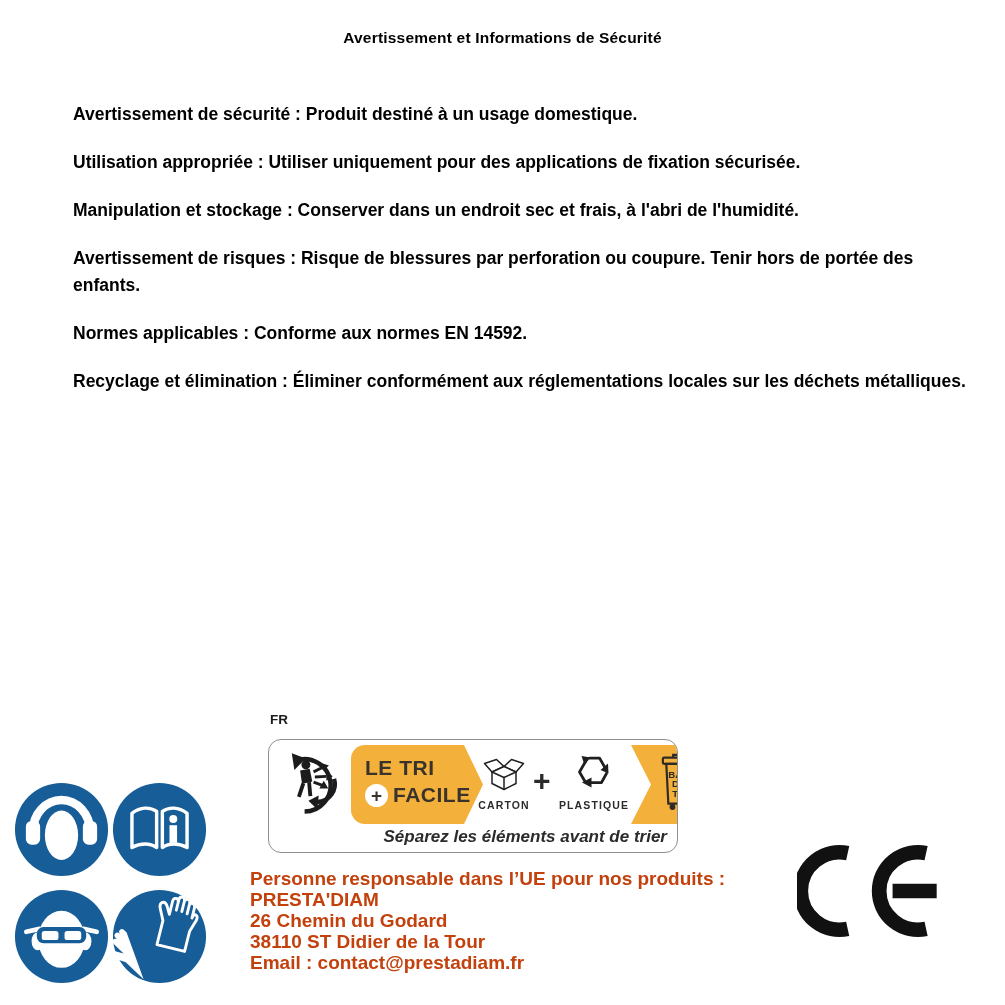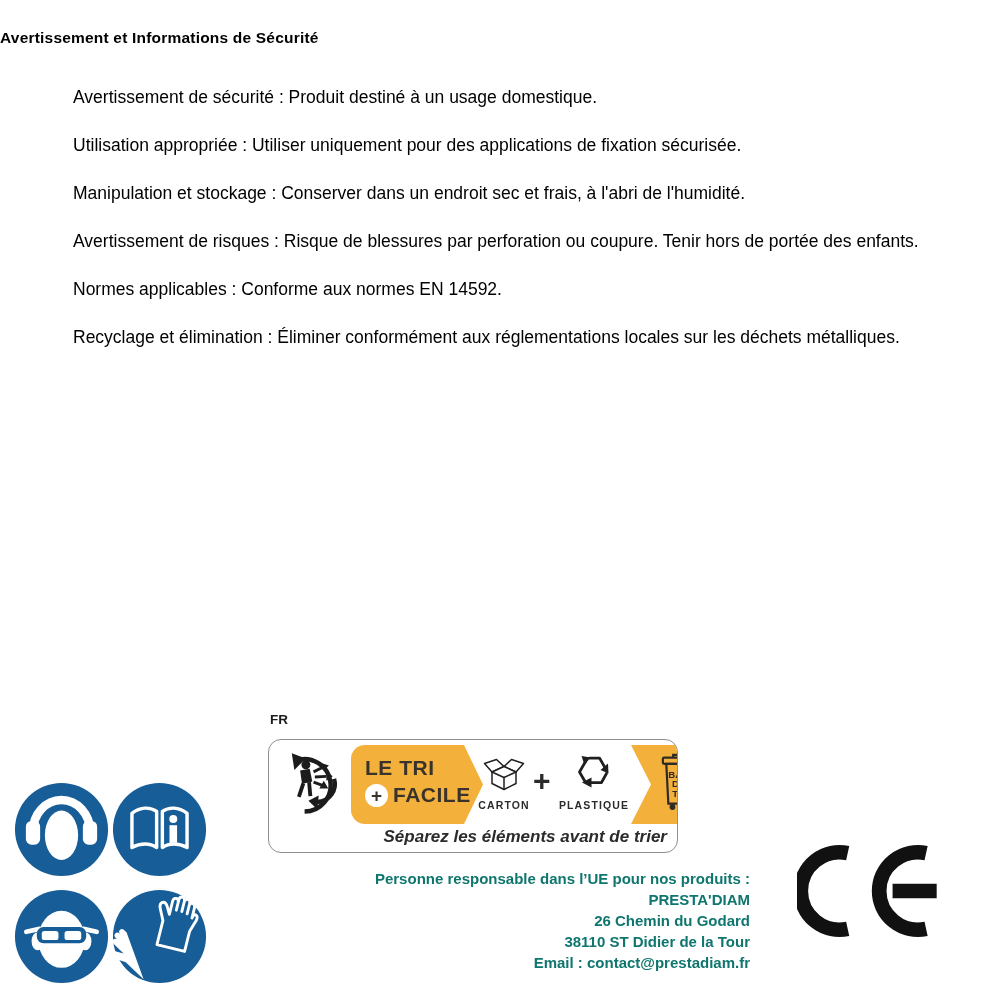--- a/index.html
+++ b/index.html
@@ -1,21 +1,21 @@
 <!DOCTYPE html>
 <html><head>
 <meta charset="utf-8">
 <style>
   html,body{margin:0;padding:0;background:#ffffff;}
   .page{position:relative;width:1005px;height:1005px;background:#ffffff;overflow:hidden;
         font-family:"Liberation Sans", sans-serif;color:#000;}
   .abs{position:absolute;}
-  .title{top:29px;left:0;width:1005px;text-align:left;font-size:15.5px;font-weight:bold;letter-spacing:.2px;}
+  .title{top:29px;left:0;width:1005px;text-align:center;font-size:15.5px;font-weight:bold;letter-spacing:.2px;}
   .bodytext{top:84px;left:73px;width:893px;}
-  .bodytext p{margin:0 0 21px 0;font-size:17.5px;line-height:27px;font-weight:400;}
+  .bodytext p{margin:17px 0 21px 0;font-size:17.5px;line-height:27px;font-weight:700;}
   
   .icons{left:14px;top:782px;width:196px;height:212px;}
   .icons svg{position:absolute;}
   
   .fr-code{left:270px;top:712px;font-size:13.5px;font-weight:bold;color:#1c1c1c;}
   .banner{left:268px;top:739px;width:410px;height:114px;background:#fff;
           border:1.6px solid #8f8f8f;border-radius:13px;box-sizing:border-box;overflow:hidden;}
   .yellow{position:absolute;left:82px;top:5px;width:364px;height:79px;background:#F3B13C;
           border-radius:14px 8px 8px 14px;}
   .white-arrow{position:absolute;left:0;top:5px;width:400px;height:79px;background:#ffffff;
@@ -23,21 +23,21 @@
   .letri{position:absolute;left:96px;top:16px;color:#3a332b;font-weight:800;}
   .letri-l1{font-size:21px;letter-spacing:.5px;}
   .letri-l2{display:flex;align-items:center;gap:5px;margin-top:3px;}
   .plus-badge{width:23px;height:23px;border-radius:50%;background:#fff;color:#3a332b;
           display:flex;align-items:center;justify-content:center;font-size:19px;font-weight:800;line-height:1;}
   .letri-l2 span.word{font-size:21px;letter-spacing:.5px;}
   .mat-label{position:absolute;font-size:10.5px;font-weight:bold;color:#2b2b2b;letter-spacing:1.1px;text-align:center;}
   .mat-plus{position:absolute;left:264px;top:24px;font-size:30px;font-weight:800;color:#2b2b2b;}
   .sep-note{position:absolute;right:10px;top:87px;font-size:17px;font-style:italic;font-weight:600;color:#2b2b2b;}
   
-  .resp{left:250px;top:868px;width:500px;text-align:right;font-weight:bold;font-size:15px;line-height:21px;color:#0f766e;}
+  .resp{left:250px;top:868px;width:500px;text-align:left;font-weight:bold;font-size:19px;line-height:21px;color:#c2410c;}
   .resp div{white-space:nowrap;}
 </style>
 </head>
 <body>
 
 <div class="page">
 
   <div class="abs title">Avertissement et Informations de Sécurité</div>
 
   <div class="abs bodytext">

